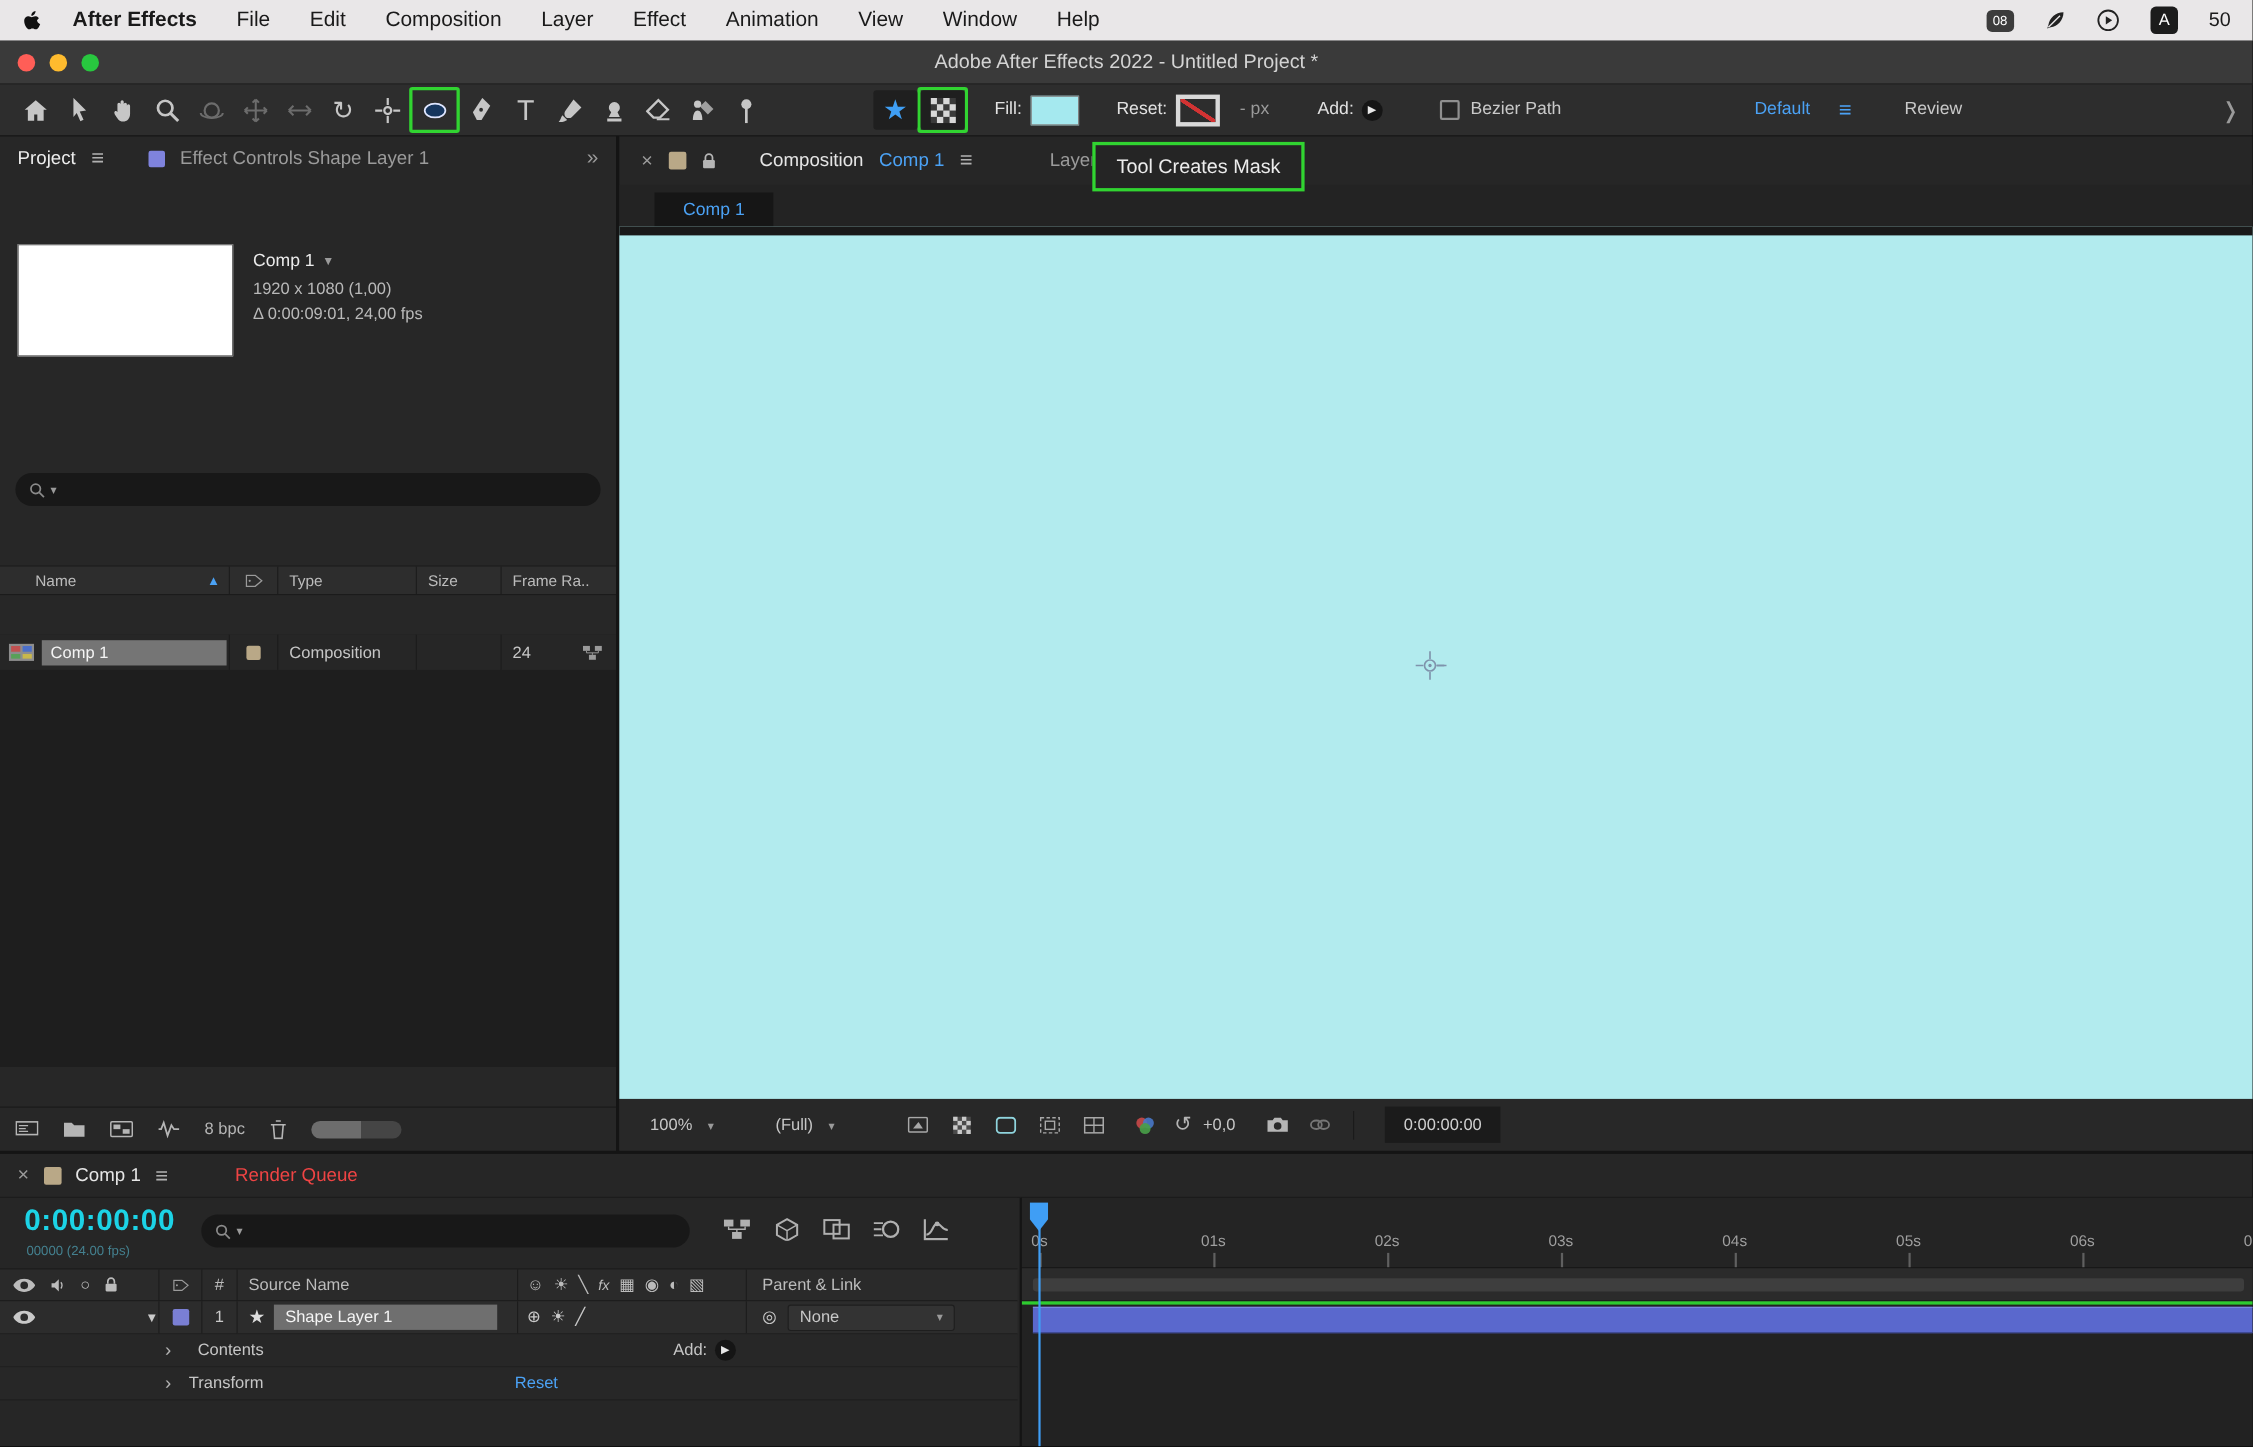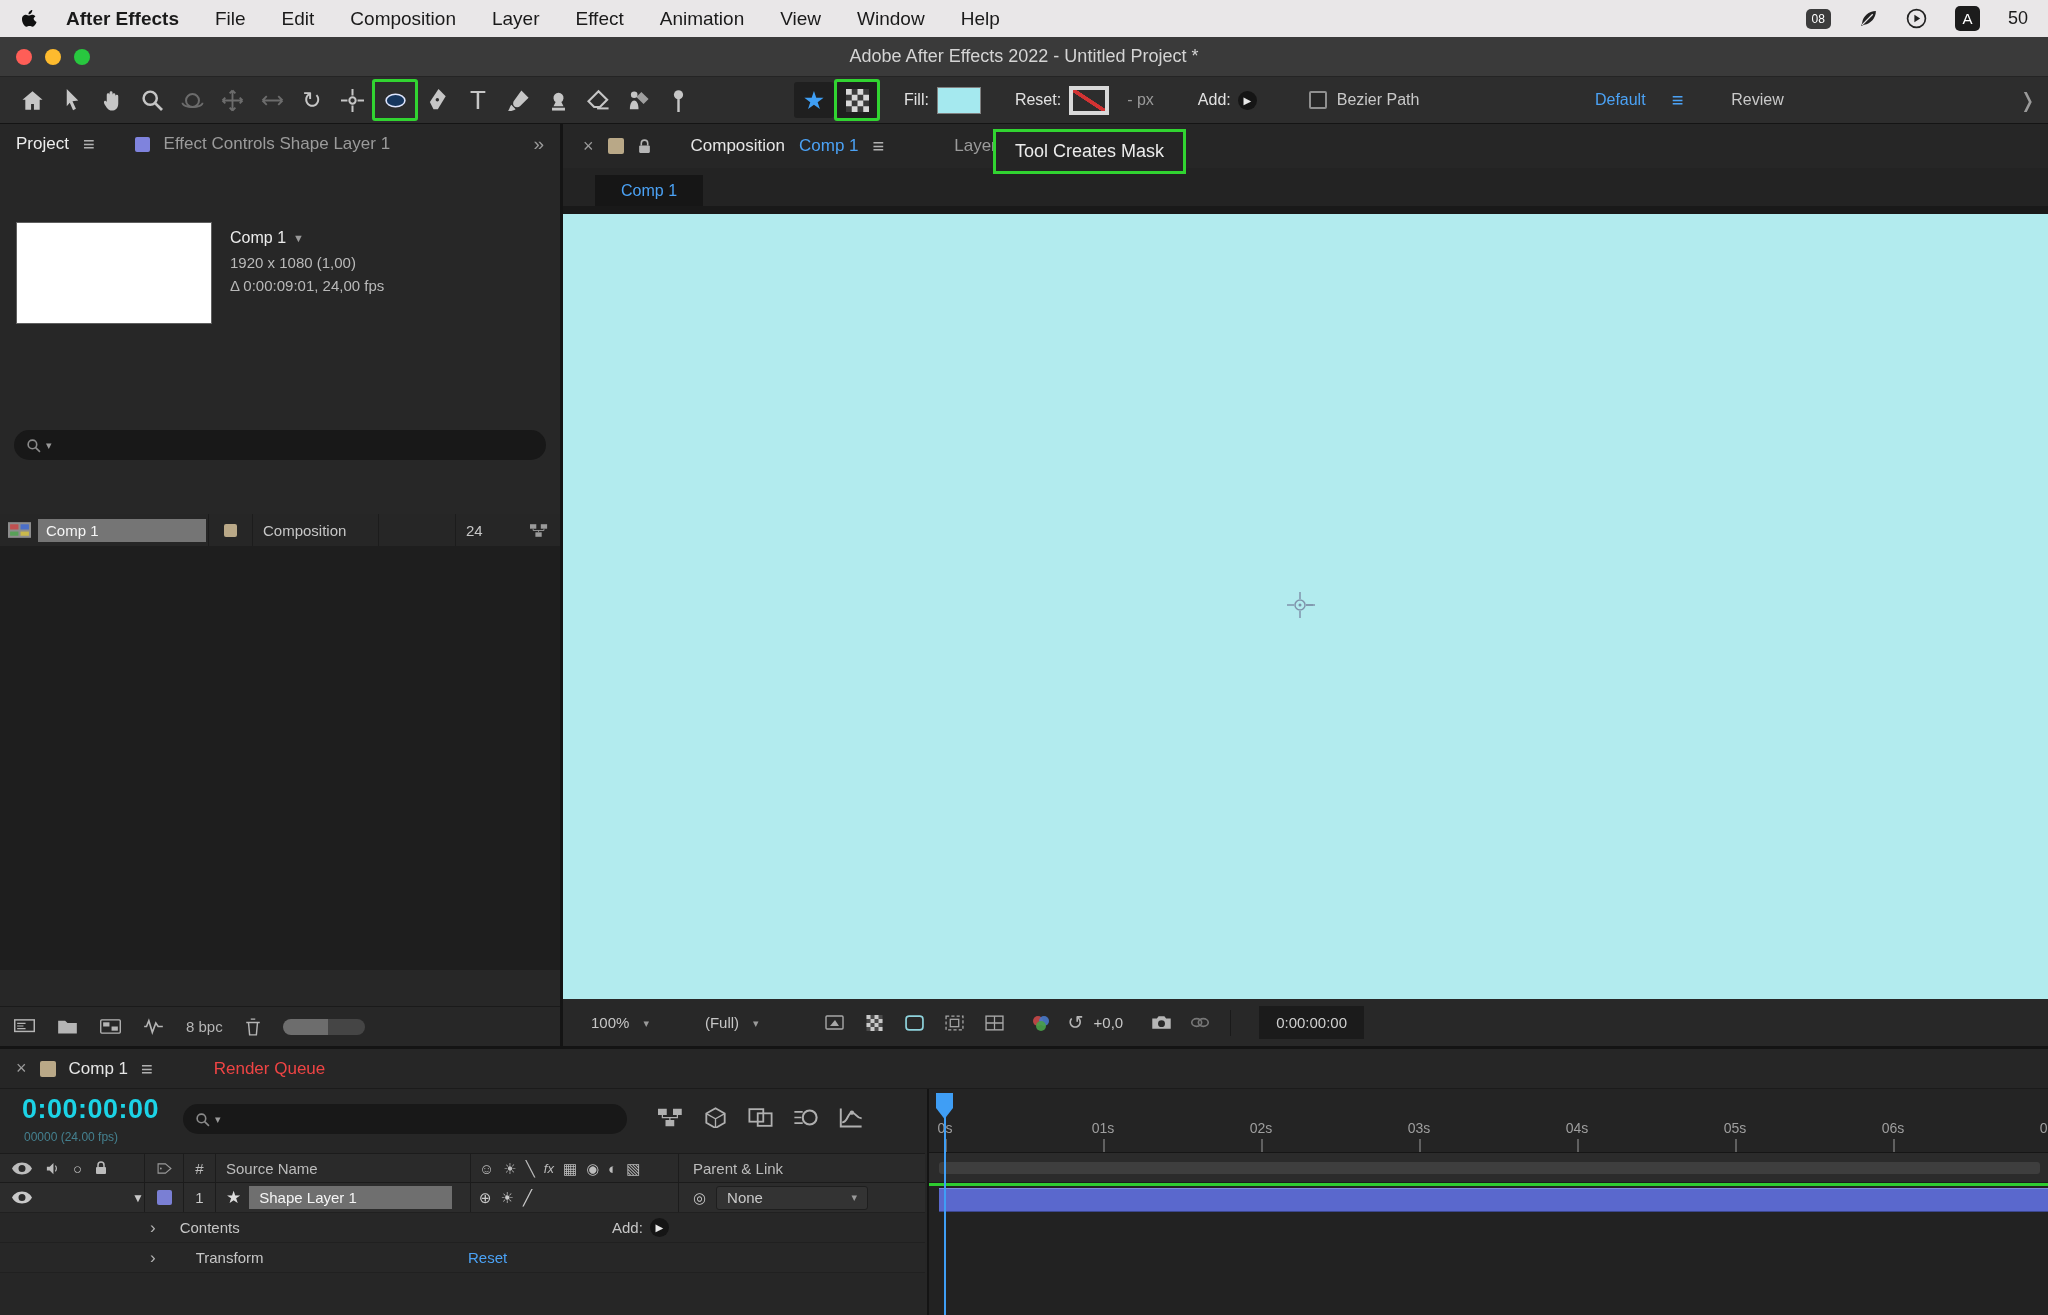--- a/index.html
+++ b/index.html
@@ -349,20 +349,35 @@
         <div>Δ 0:00:09:01, 24,00 fps</div>
       </div>
     </div>
     <div class="srch pp-search">
       <svg width="15" height="15" viewBox="0 0 14 14">
           <circle cx="6" cy="6" r="4" fill="none" stroke="#8a8a8a" stroke-width="1.5"></circle>
           <path d="M9 9l4 4" stroke="#8a8a8a" stroke-width="1.5"></path>
         </svg>
       <span class="caret-dn">▾</span>
     </div>
+    <div class="pp-header">
+      <span class="pc-name">
+        <span>Name</span>
+        <span class="sort-up">▲</span>
+      </span>
+      <span class="pc-tag">
+        <svg width="16" height="12" viewBox="0 0 16 12">
+            <path d="M1 1h8l6 5-6 5H1z" fill="none" stroke="#9a9a9a" stroke-width="1.2"></path>
+            <circle cx="4" cy="6" r="1" fill="#9a9a9a"></circle>
+          </svg>
+      </span>
+      <span class="pc-type">Type</span>
+      <span class="pc-size">Size</span>
+      <span class="pc-frame">Frame Ra..</span>
+    </div>
     <div class="pp-list">
       <div class="pp-row">
         <span class="pc-name">
           <svg width="23" height="16" viewBox="0 0 22 15">
               <rect width="22" height="15" fill="#8d8d8d"></rect>
               <rect x="2" y="2" width="8" height="5" fill="#c05050"></rect>
               <rect x="12" y="2" width="8" height="5" fill="#4b6fc9"></rect>
               <rect x="2" y="9" width="8" height="4" fill="#58a058"></rect>
               <rect x="12" y="9" width="8" height="4" fill="#c9b84b"></rect>
             </svg>
@@ -651,21 +666,21 @@
           <span class="grp-caret">›</span>
           <span style="margin-left:24px;">Contents</span>
           <span class="tl-add">
             <span>Add:</span>
             <span class="play-badge">▶</span>
           </span>
         </div>
 
         <div class="tl-row row-grp" style="top:154px;padding-left:150px;">
           <span class="grp-caret">›</span>
-          <span style="margin-left:40px;">Transform</span>
+          <span style="margin-left:16px;">Transform</span>
           <span class="tl-reset">Reset</span>
         </div>
       </div>
 
       <div class="tl-right">
         <div class="ruler">
           <span class="ruler-label" style="left:16px;">0s</span>
           <span class="ruler-label" style="left:174px;">01s</span>
           <span class="ruler-label" style="left:332px;">02s</span>
           <span class="ruler-label" style="left:490px;">03s</span>

